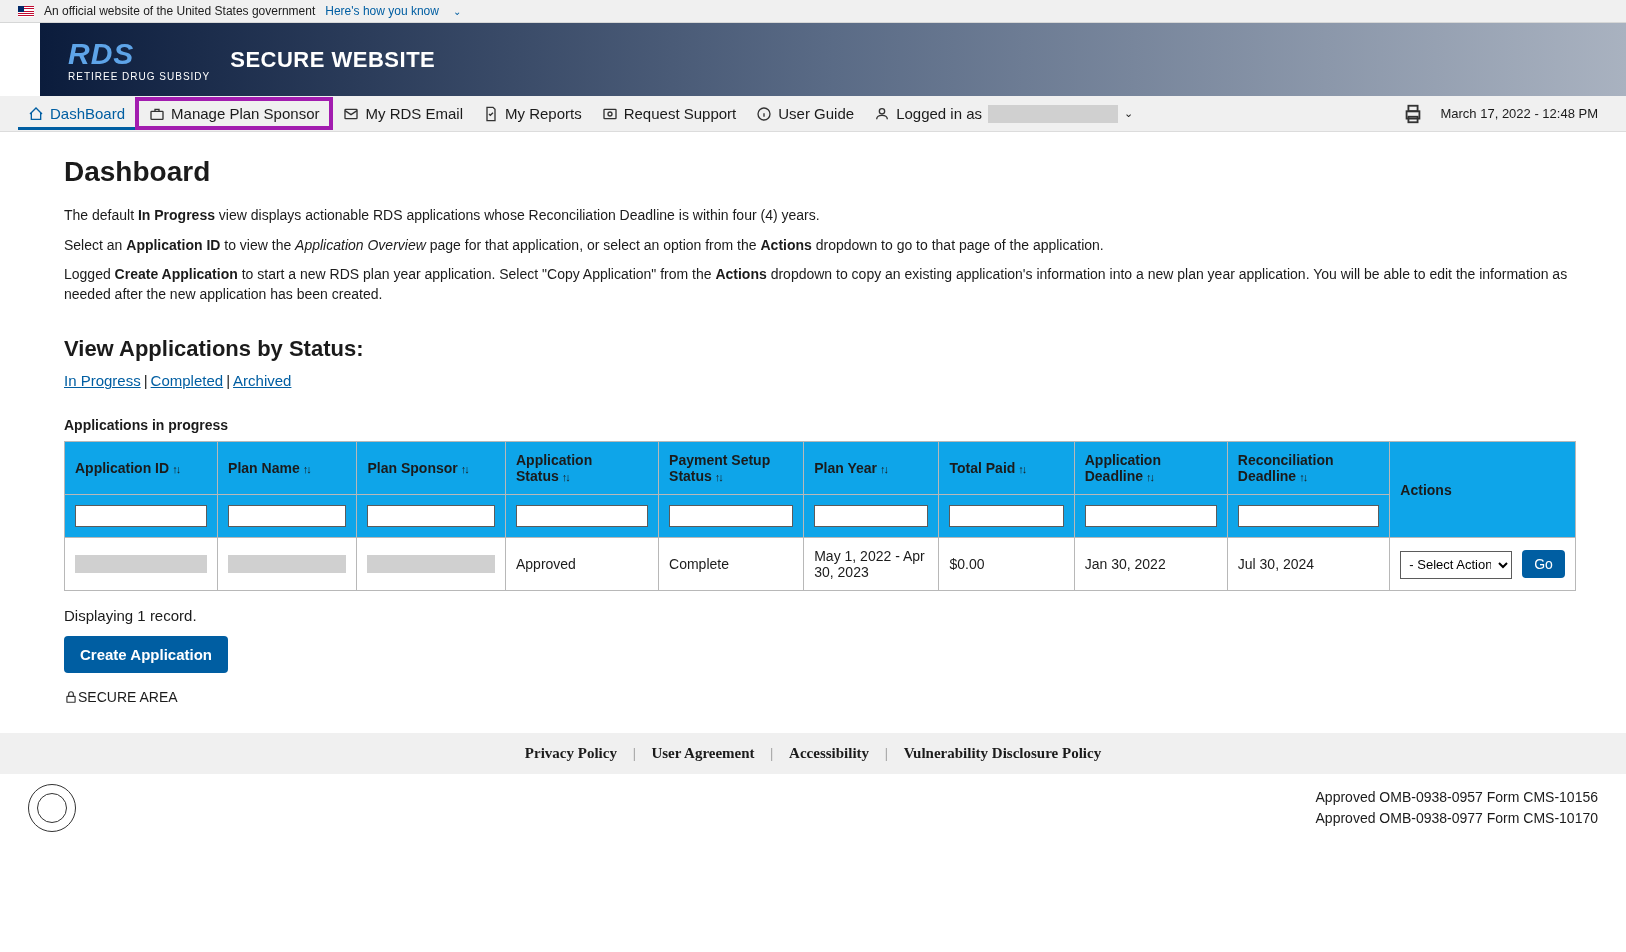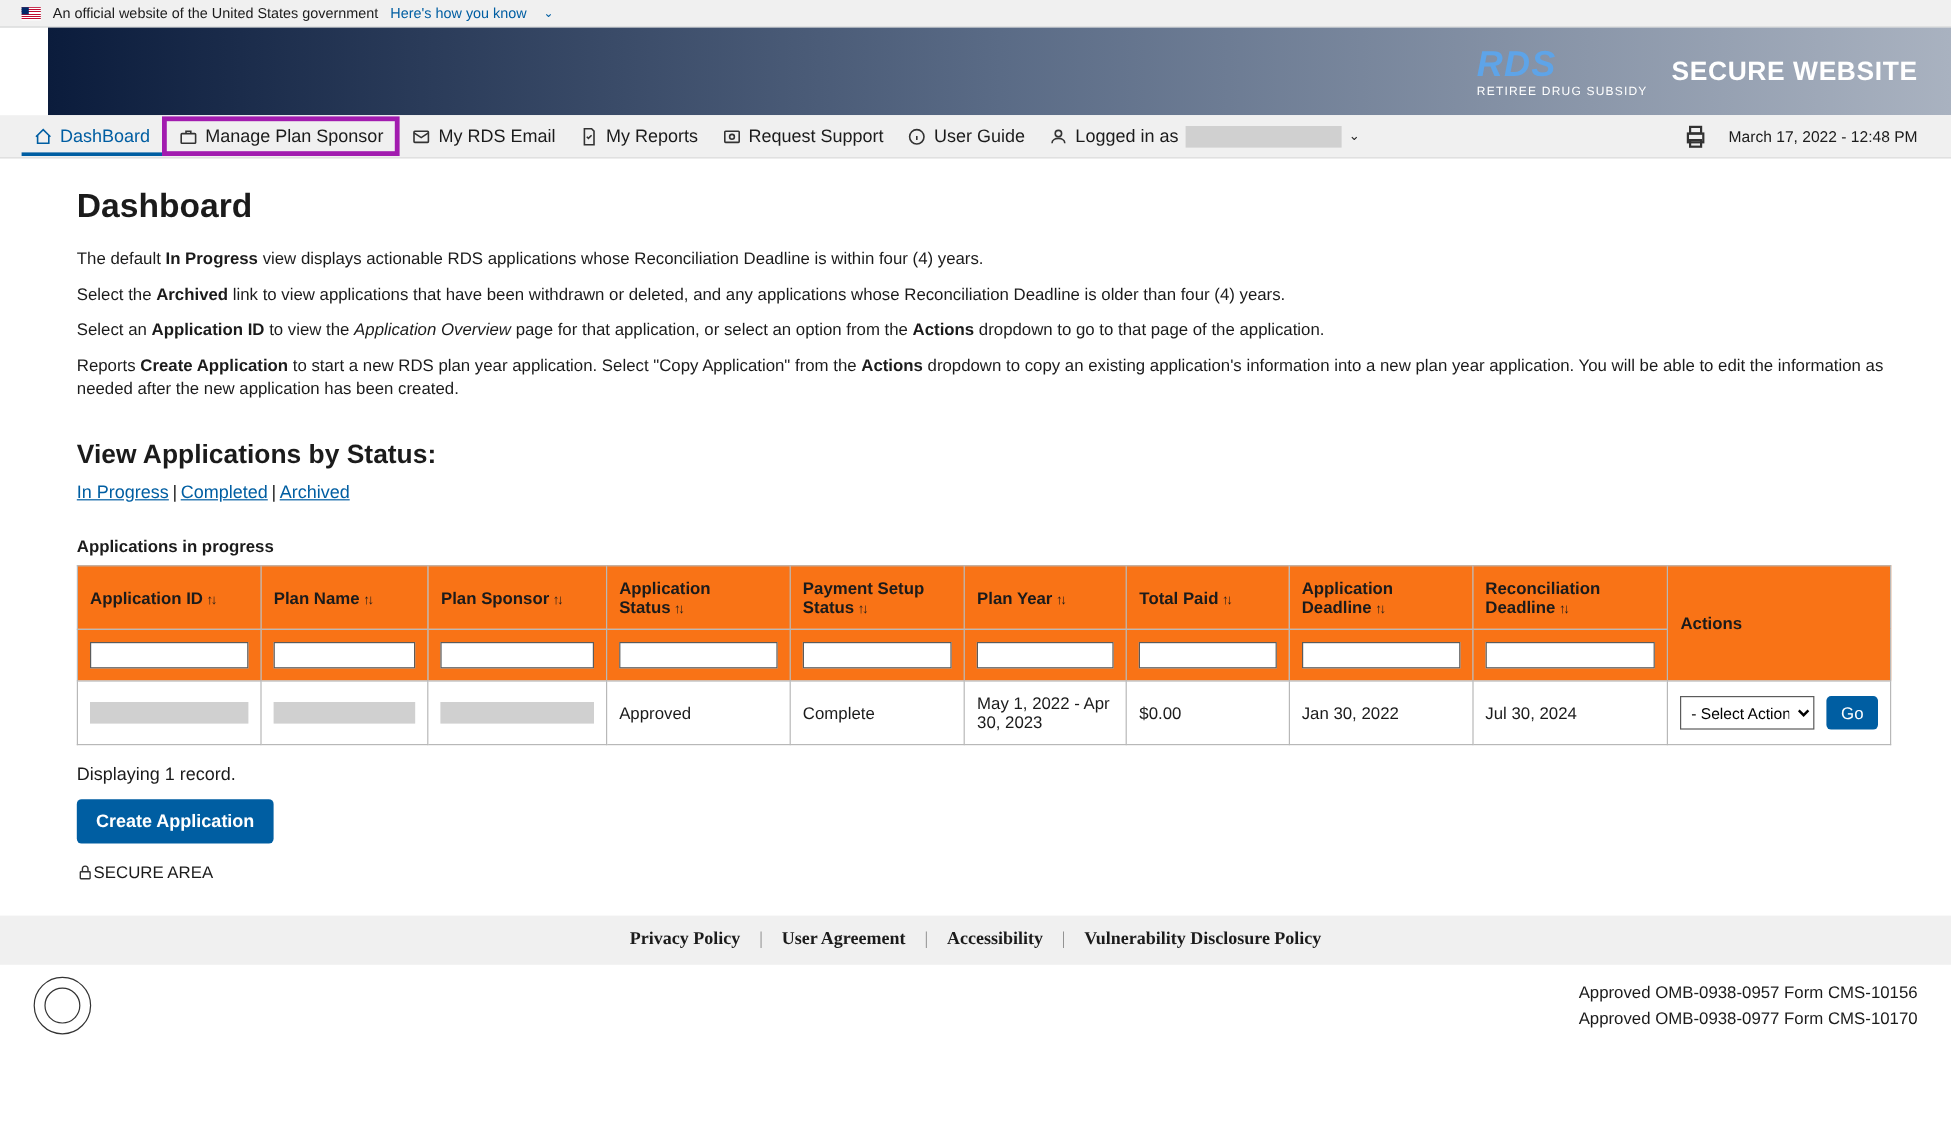--- a/index.html
+++ b/index.html
@@ -6,21 +6,21 @@
 body { font-family: Arial, Helvetica, sans-serif; font-size: 14px; color: #1b1b1b; background: #fff; }
 
 
 .gov-banner { display: flex; align-items: center; gap: 10px; padding: 4px 18px; background: #f0f0f0; font-size: 12px; border-bottom: 1px solid #d6d7d7; }
 .gov-banner .flag { width: 16px; height: 11px; background: linear-gradient(180deg,#bf0a30 0 8%,#fff 8% 16%,#bf0a30 16% 24%,#fff 24% 32%,#bf0a30 32% 40%,#fff 40% 48%,#bf0a30 48% 56%,#fff 56% 64%,#bf0a30 64% 72%,#fff 72% 80%,#bf0a30 80% 88%,#fff 88% 100%); position: relative; }
 .gov-banner .flag:before { content:''; position:absolute; left:0; top:0; width:6px; height:6px; background:#002868; }
 .gov-banner .how-you-know { color:#005ea2; cursor:pointer; }
 .gov-banner .chev { color:#005ea2; font-size:10px; margin-left:4px; }
 
 
-.site-header { background: linear-gradient(90deg,#0b1c3c 0%,#5a6b86 50%,#a9b2c0 100%); display:flex; align-items:center; justify-content:flex-end; padding: 14px 28px; margin-left: 40px; }
+.site-header { background: linear-gradient(90deg,#0b1c3c 0%,#5a6b86 50%,#a9b2c0 100%); display:flex; align-items:center; justify-content:flex-start; padding: 14px 28px; margin-left: 40px; }
 .logo-block { display:flex; align-items:center; gap:20px; }
 .rds-logo { color:#fff; }
 .rds-logo .big { font-size: 30px; font-weight:bold; font-style:italic; letter-spacing:1px; color:#5ea4e8; }
 .rds-logo .sub { font-size:10px; letter-spacing:1px; color:#fff; }
 .secure-title { color:#fff; font-size:22px; font-weight:bold; letter-spacing:0.5px; }
 .cms-logo { display:flex; flex-direction:column; align-items:flex-end; }
 .cms-swoosh { width:70px; height:22px; border-top:3px solid #ffd43b; border-radius:50% 50% 0 0; }
 .cms-text { font-size:28px; font-weight:bold; font-style:italic; color:#003c77; }
 .cms-sub { font-size:7px; color:#003c77; }
 
@@ -43,21 +43,21 @@
 .intro i { font-style:italic; }
 
 h2 { font-size:22px; font-weight:800; margin-top:32px; margin-bottom:10px; }
 .status-links { margin-top:8px; font-size:15px; }
 .status-links a { color:#005ea2; text-decoration:underline; }
 .status-links .sep { color:#1b1b1b; margin:0 3px; }
 
 .table-label { font-weight:bold; margin-top:28px; margin-bottom:8px; font-size:14px; }
 table { border-collapse:collapse; width:100%; }
 th, td { border:1px solid #b8b8b8; padding:10px 10px; text-align:left; vertical-align:middle; font-size:14px; }
-th { background:#f97316; font-weight:bold; }
+th { background:#0ea5e9; font-weight:bold; }
 .sort-icon { font-size:11px; margin-left:3px; letter-spacing:-2px; }
 input.filter { width:100%; height:22px; border:1px solid #5b5b5b; background:#fff; padding:0 3px; }
 .masked-cell { display:block; height:18px; background:#d0d0d0; }
 .select-action { width:112px; height:28px; border:1px solid #5b5b5b; background:#fff; font-size:13px; padding:0 4px; }
 .go-btn { background:#005ea2; color:#fff; border:none; padding:6px 12px; border-radius:4px; font-size:14px; cursor:pointer; margin-left:6px; }
 .actions-cell { white-space:nowrap; }
 
 .record-count { margin-top:16px; font-size:15px; }
 .create-btn { background:#005ea2; color:#fff; border:none; border-radius:4px; padding:10px 16px; font-size:15px; font-weight:bold; margin-top:12px; cursor:pointer; }
 .secure-area { display:flex; align-items:center; gap:0; margin-top:16px; font-size:14px; font-weight:500; }
@@ -156,23 +156,22 @@
       </svg>
     <span>March 17, 2022 - 12:48 PM</span>
   </div>
 </div>
 
 <div class="main">
   <h1>Dashboard</h1>
 
   <div class="intro">
     <p><span>The default </span><b>In Progress</b><span> view displays actionable RDS applications whose Reconciliation Deadline is within four (4) years.</span></p>
-    <p><span>Select the </span><b>Archived</b><span> link to view applications that have been withdrawn or deleted, and any applications whose Reconciliation Deadline is older than four (4) years.</span></p>
     <p><span>Select an </span><b>Application ID</b><span> to view the </span><i>Application Overview</i><span> page for that application, or select an option from the </span><b>Actions</b><span> dropdown to go to that page of the application.</span></p>
-    <p><span>Reports </span><b>Create Application</b><span> to start a new RDS plan year application. Select "Copy Application" from the </span><b>Actions</b><span> dropdown to copy an existing application's information into a new plan year application. You will be able to edit the information as needed after the new application has been created.</span></p>
+    <p><span>Logged </span><b>Create Application</b><span> to start a new RDS plan year application. Select "Copy Application" from the </span><b>Actions</b><span> dropdown to copy an existing application's information into a new plan year application. You will be able to edit the information as needed after the new application has been created.</span></p>
   </div>
 
   <h2>View Applications by Status:</h2>
   <div class="status-links">
     <a href="#">In Progress</a><span class="sep">|</span><a href="#">Completed</a><span class="sep">|</span><a href="#">Archived</a>
   </div>
 
   <div class="table-label">Applications in progress</div>
 
   <table>

